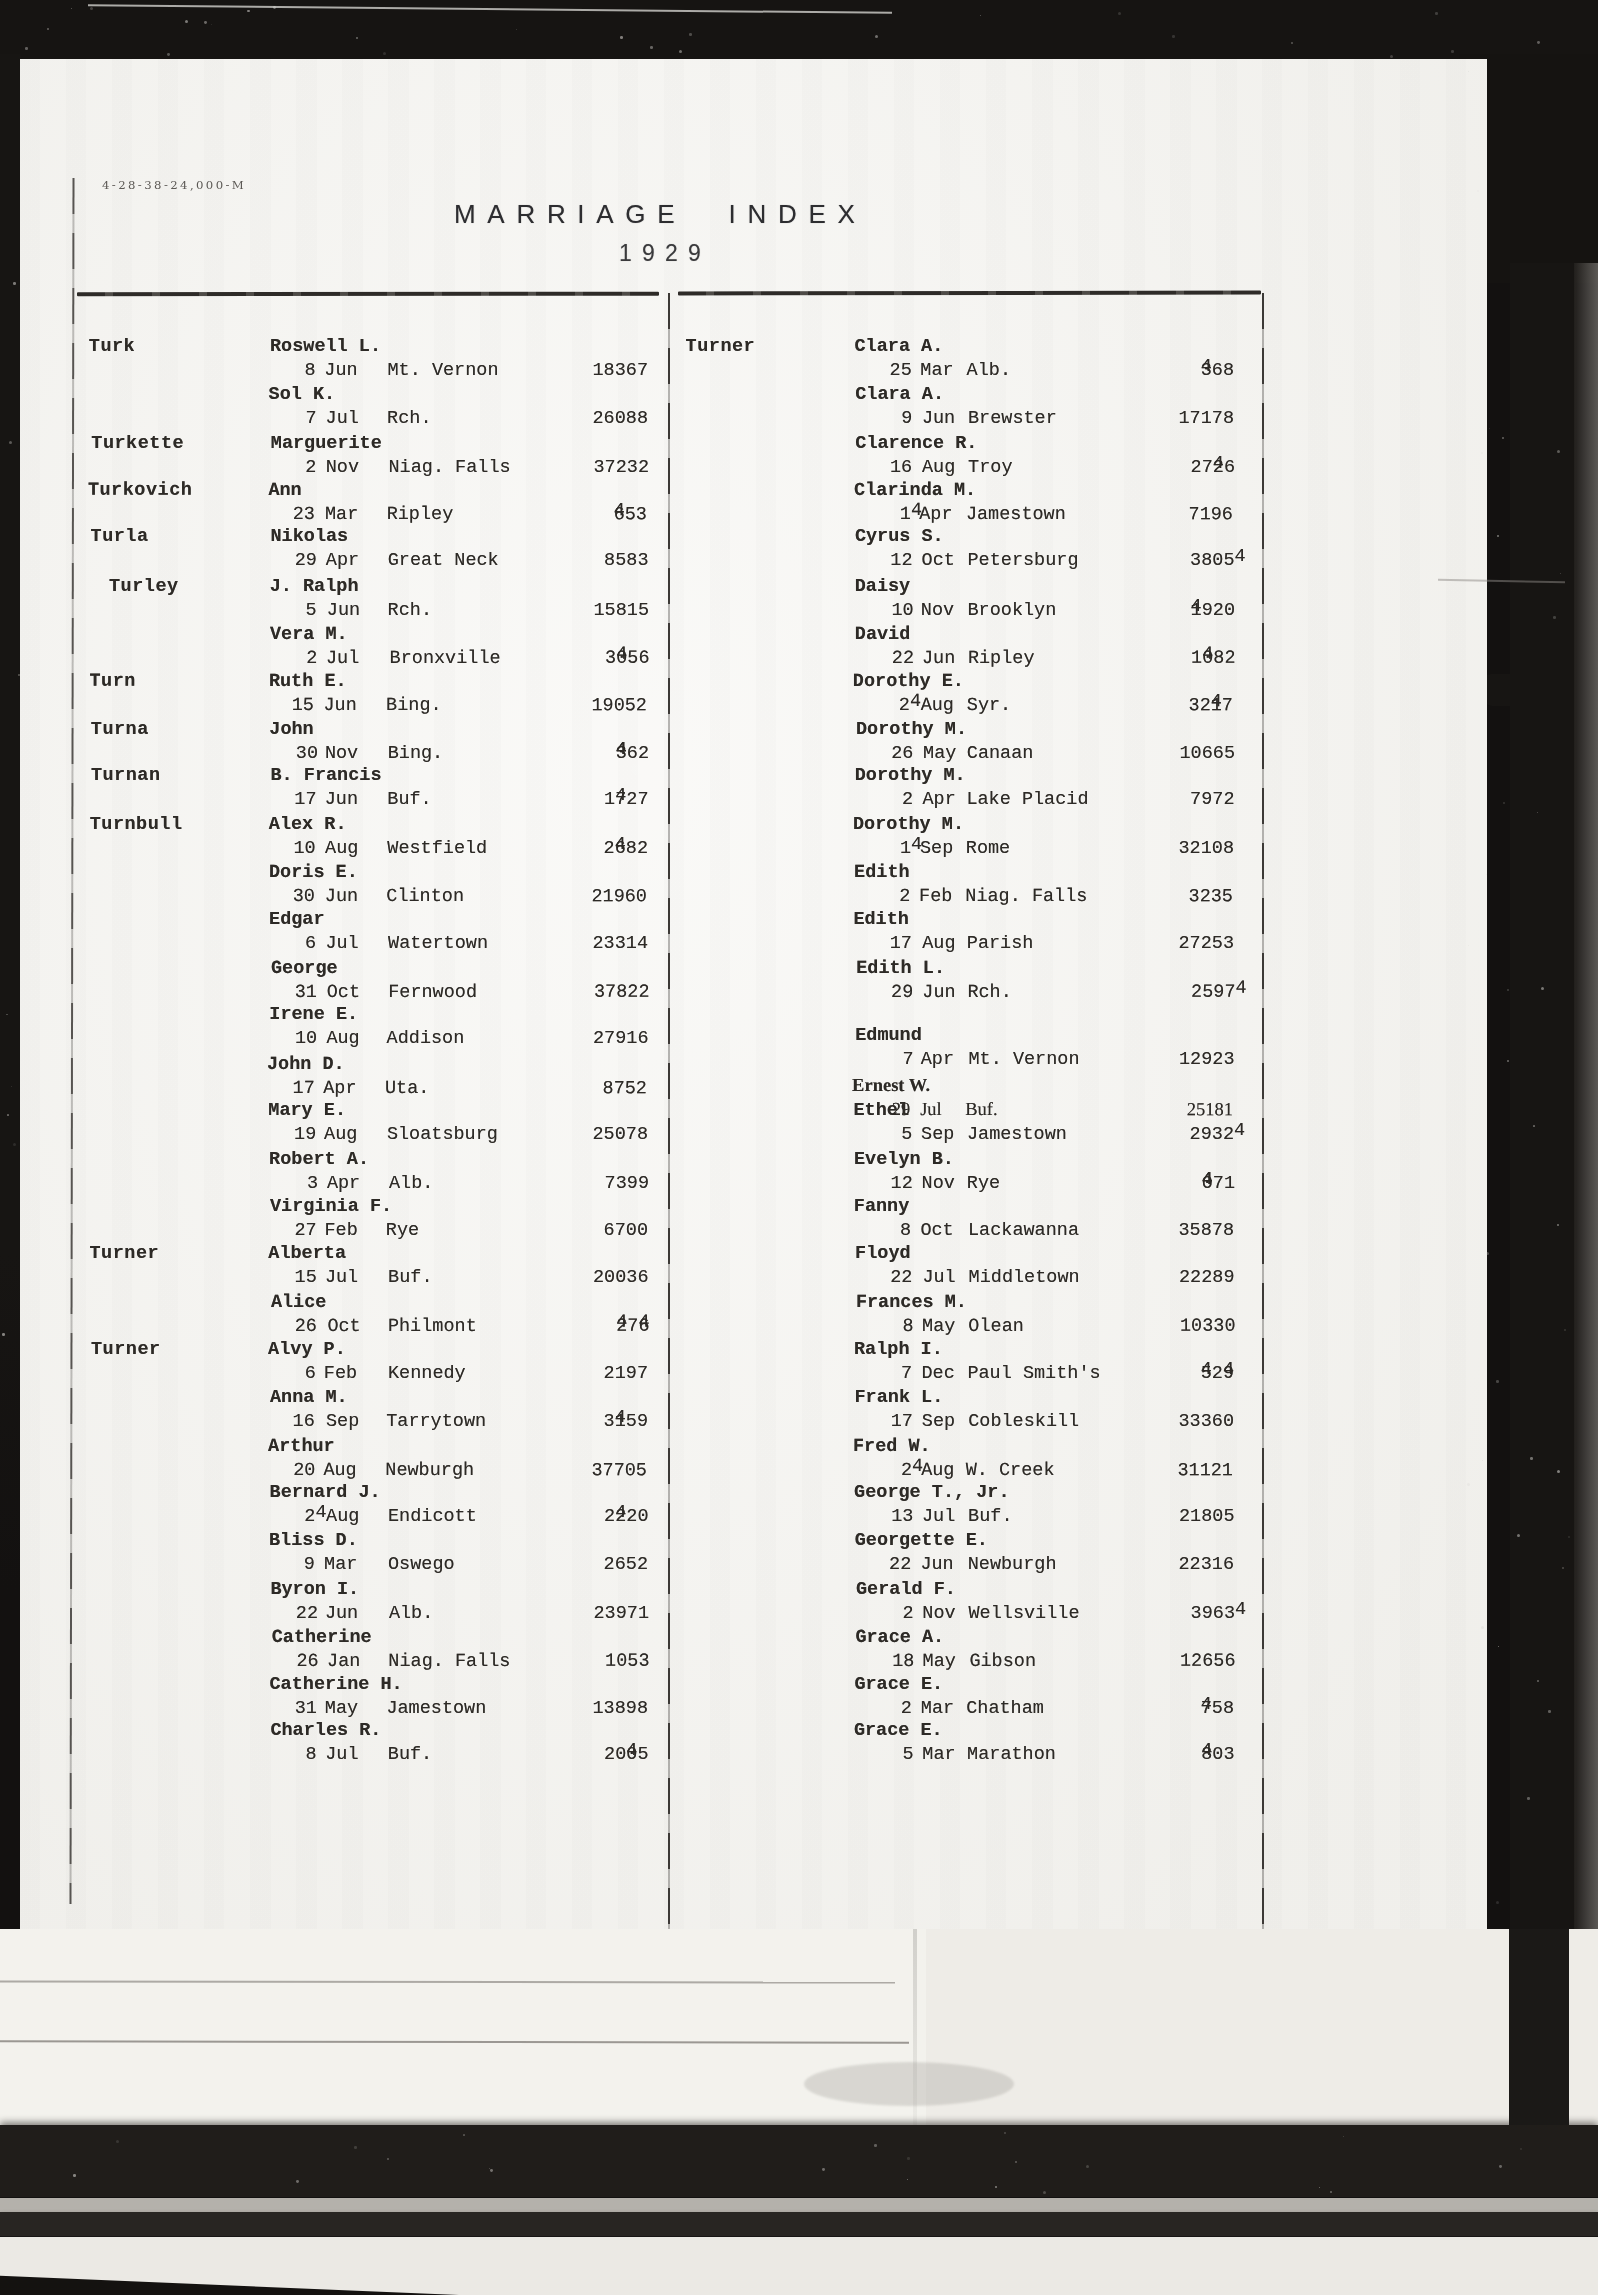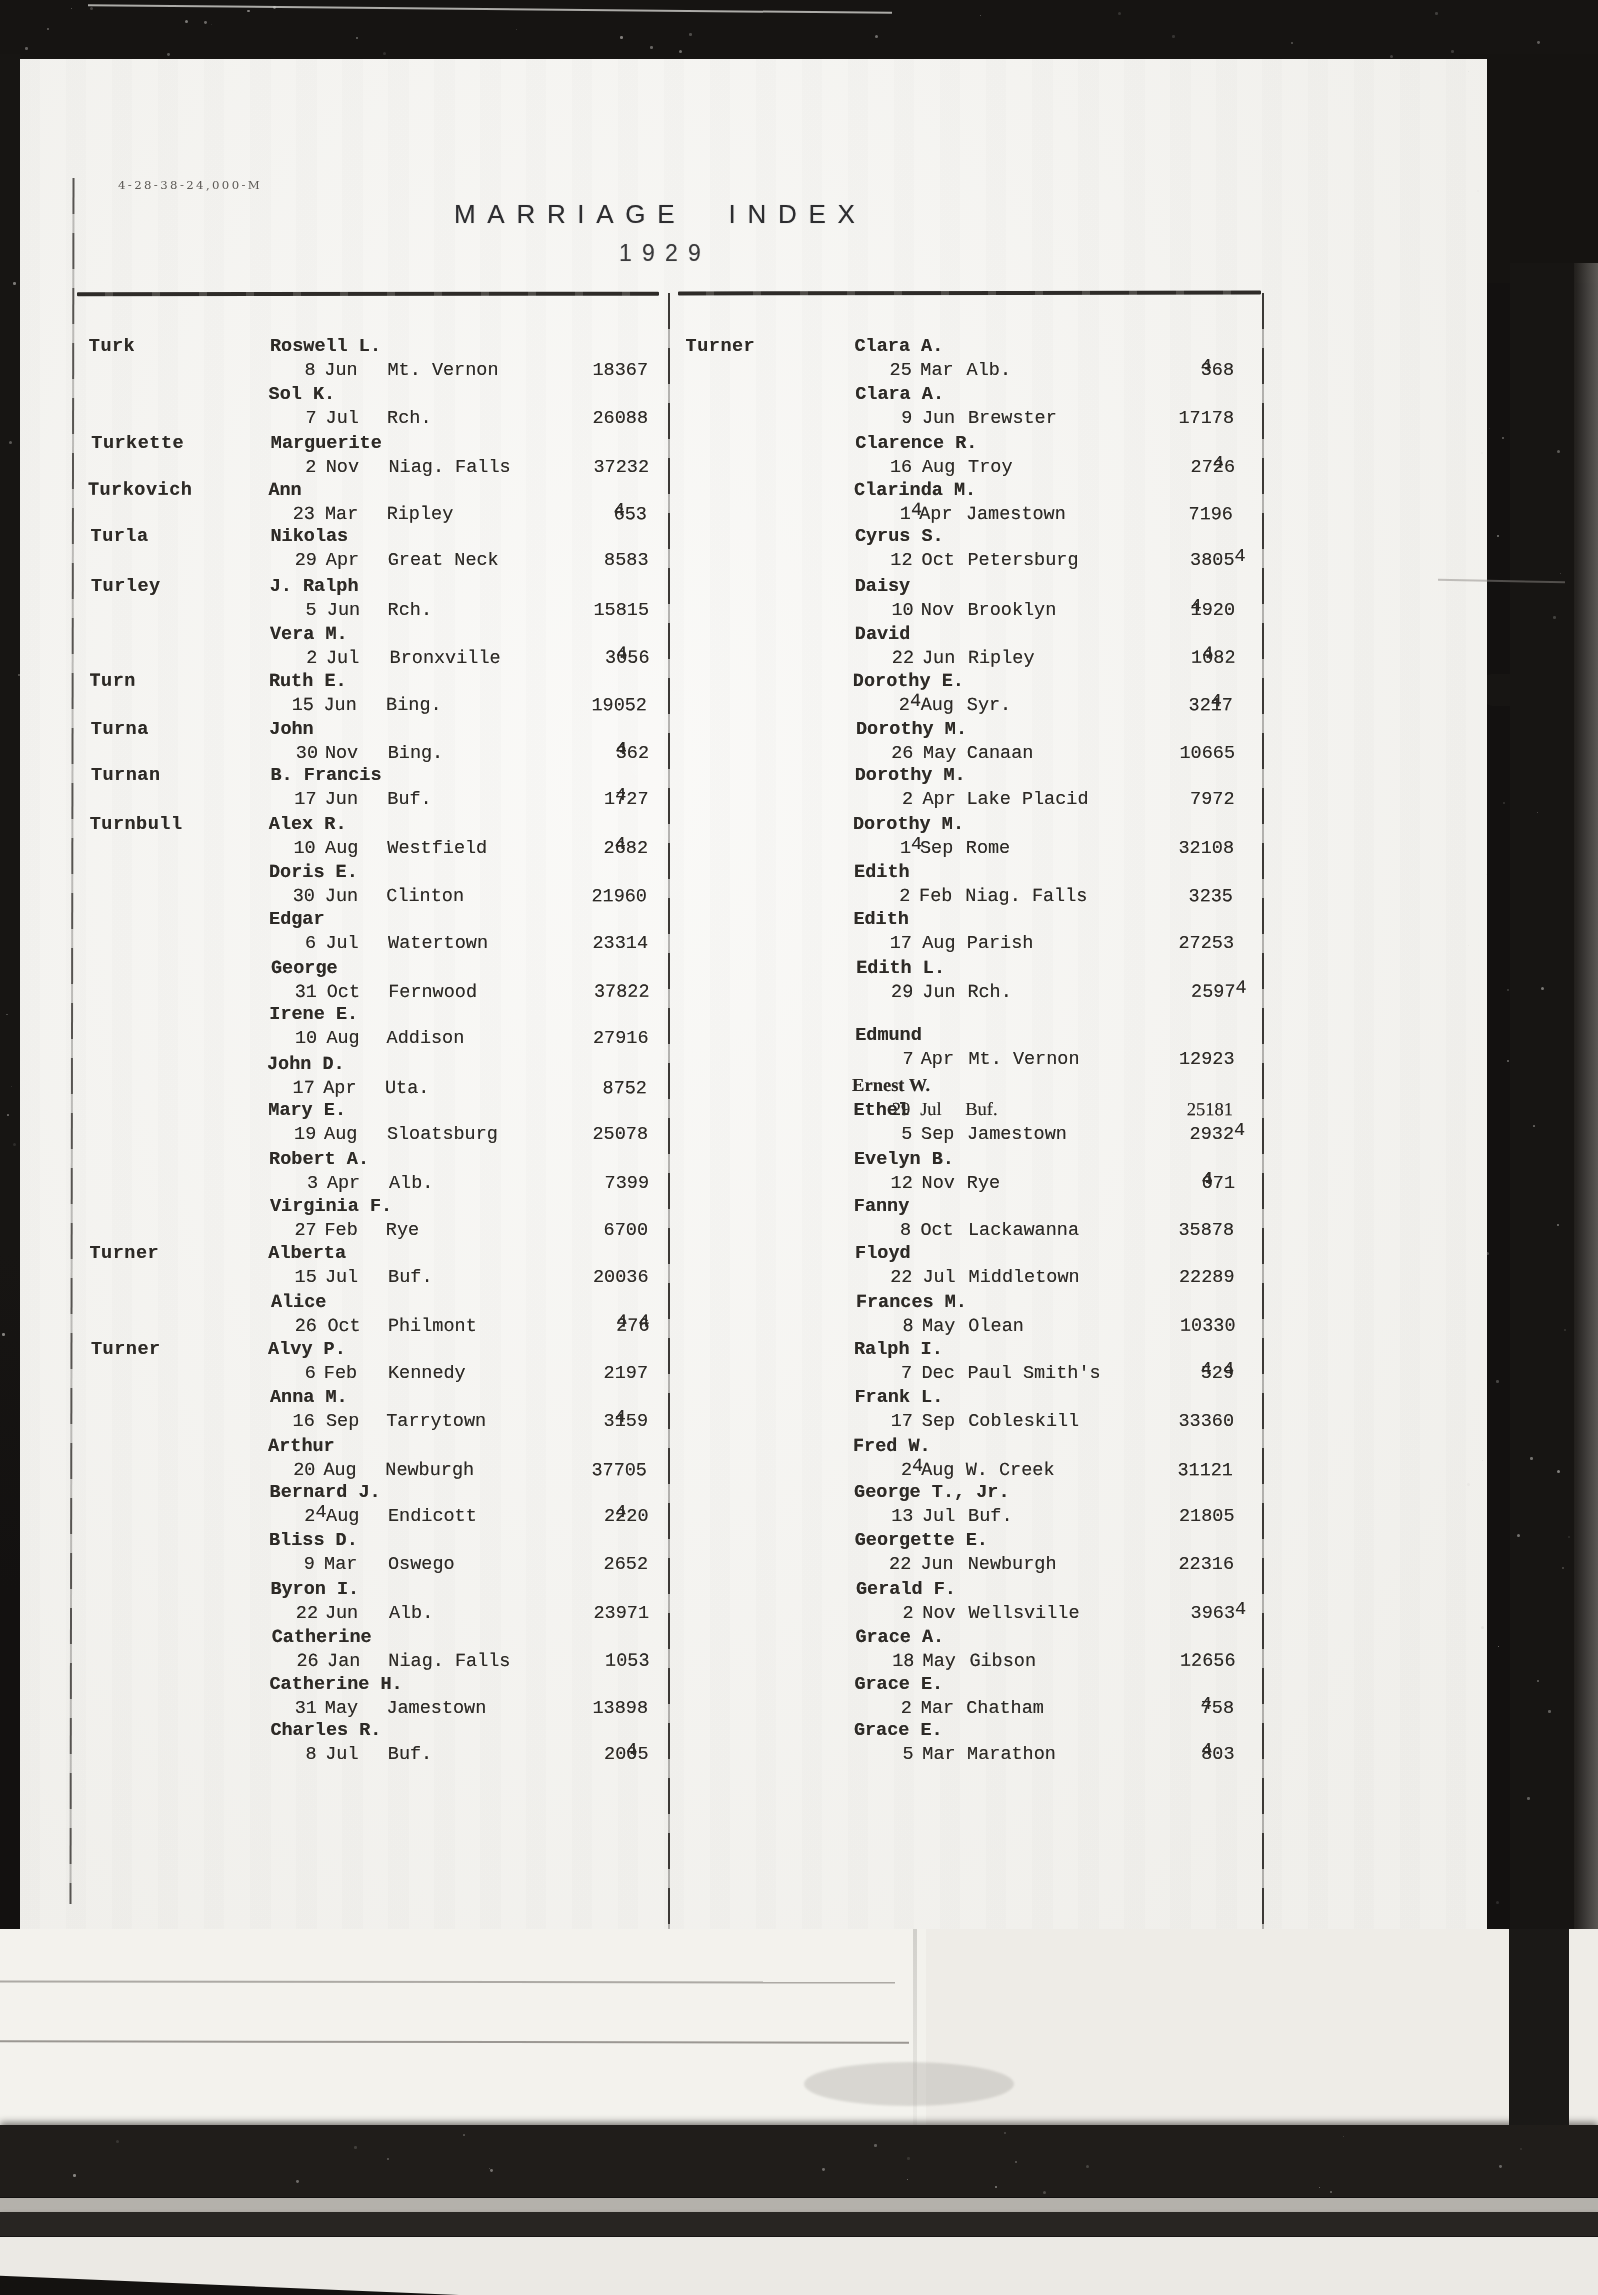--- a/index.html
+++ b/index.html
@@ -36,21 +36,21 @@
 
   .band1{left:0;top:2125px;width:1598px;height:72px;background:#201d1a;box-shadow:0 -2.9px 6.8px rgba(32,29,26,.55);}
   .strip-gray{left:0;top:2198px;width:1598px;height:14.6px;background:#b4b1ab;}
   .band2{left:0;top:2212px;width:1598px;height:24.4px;background:#282522;box-shadow:0 1.9px 4.9px rgba(40,37,34,.4);}
   .bottom-white{left:0;top:2237px;width:1598px;height:59px;background:#ebe9e4;}
   .wedge{left:0;top:2268px;width:483px;height:28px;background:#141210;
       clip-path:polygon(0 28%,100% 100%,0 100%);}
   .bar-low{left:1509px;top:1929px;width:60px;height:196px;background:#1b1917;}
 
   
-  .stamp{left:118px;top:178px;font-family:"DejaVu Serif","Liberation Serif",serif;
+  .stamp{left:102px;top:178px;font-family:"DejaVu Serif","Liberation Serif",serif;
       font-size:11.7px;letter-spacing:2.4px;color:#5c5955;}
   .title{left:454px;top:199px;margin:0;font-family:"Liberation Sans","DejaVu Sans",sans-serif;
       font-size:26px;font-weight:400;letter-spacing:11.7px;word-spacing:23.4px;color:#2d2d30;
       text-shadow:0 0 1px rgba(45,45,48,.35);}
   .year{left:619px;top:240px;font-family:"Liberation Sans","DejaVu Sans",sans-serif;
       font-size:23px;letter-spacing:10.2px;color:#3a3a3c;text-shadow:0 0 1px rgba(45,45,48,.3);}
 
   
   .rule{height:3.9px;background:repeating-linear-gradient(90deg,#2e2b28 0 28px,#4e4b47 28px 36px,#2e2b28 36px 47px);
       border-radius:1px;}
@@ -157,21 +157,21 @@
       </div>
       <div class="entry" style="top: 191px;">
         <span class="surname" style="margin-left: 0.05px;">Turla</span>
         <span class="given" style="margin-left: 1px;">Nikolas</span>
         <span class="day" style="margin-left: 0.4px;">29</span>
         <span class="month" style="margin-left: 0.3px;">Apr</span>
         <span class="place" style="margin-left: 0.2px;">Great Neck</span>
         <span class="num" style="margin-left: 1px;">8583</span>
       </div>
       <div class="entry" style="top: 239px;">
-        <span class="surname" style="margin-left: 0;">Turley</span>
+        <span class="surname" style="margin-left: 18px;">Turley</span>
         <span class="given" style="margin-left: -0.3px;">J. Ralph</span>
         <span class="day" style="margin-left: -0.4px;">5</span>
         <span class="month" style="margin-left: 0.8px;">Jun</span>
         <span class="place" style="margin-left: -0.4px;">Rch.</span>
         <span class="num" style="margin-left: -0.8px;">15815</span>
       </div>
       <div class="entry" style="top: 287px;">
         <span class="given" style="margin-left: -0.5px;">Vera M.</span>
         <span class="day" style="margin-left: -0.2px;">2</span>
         <span class="month" style="margin-left: -0.5px;">Jul</span>

